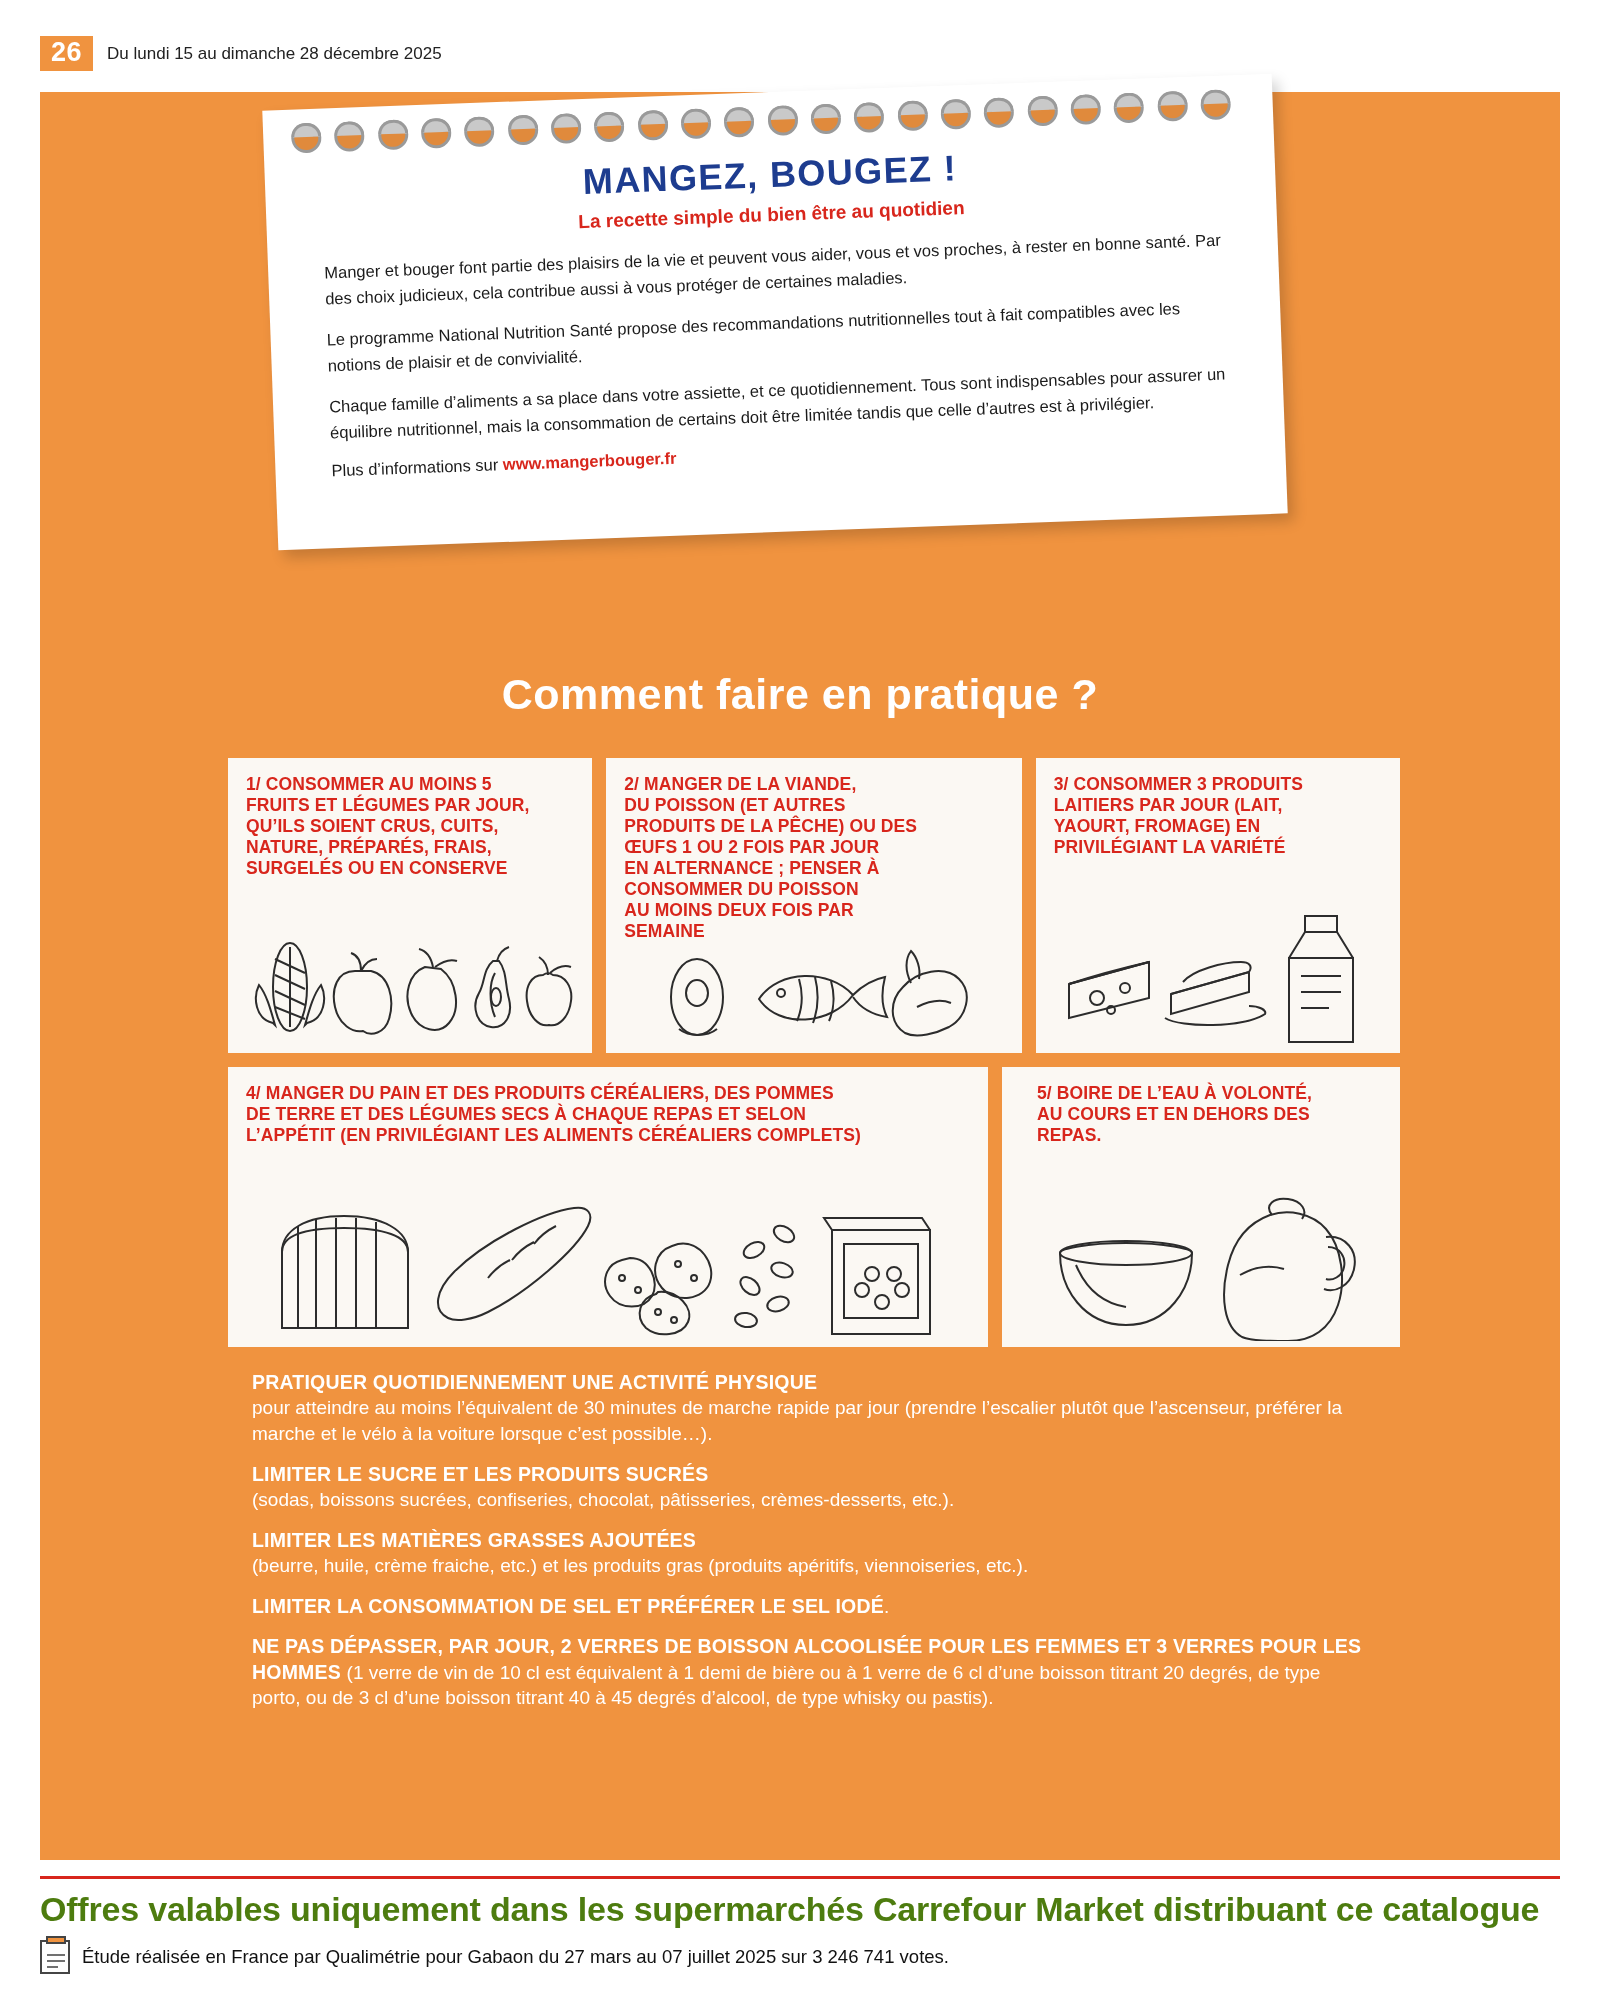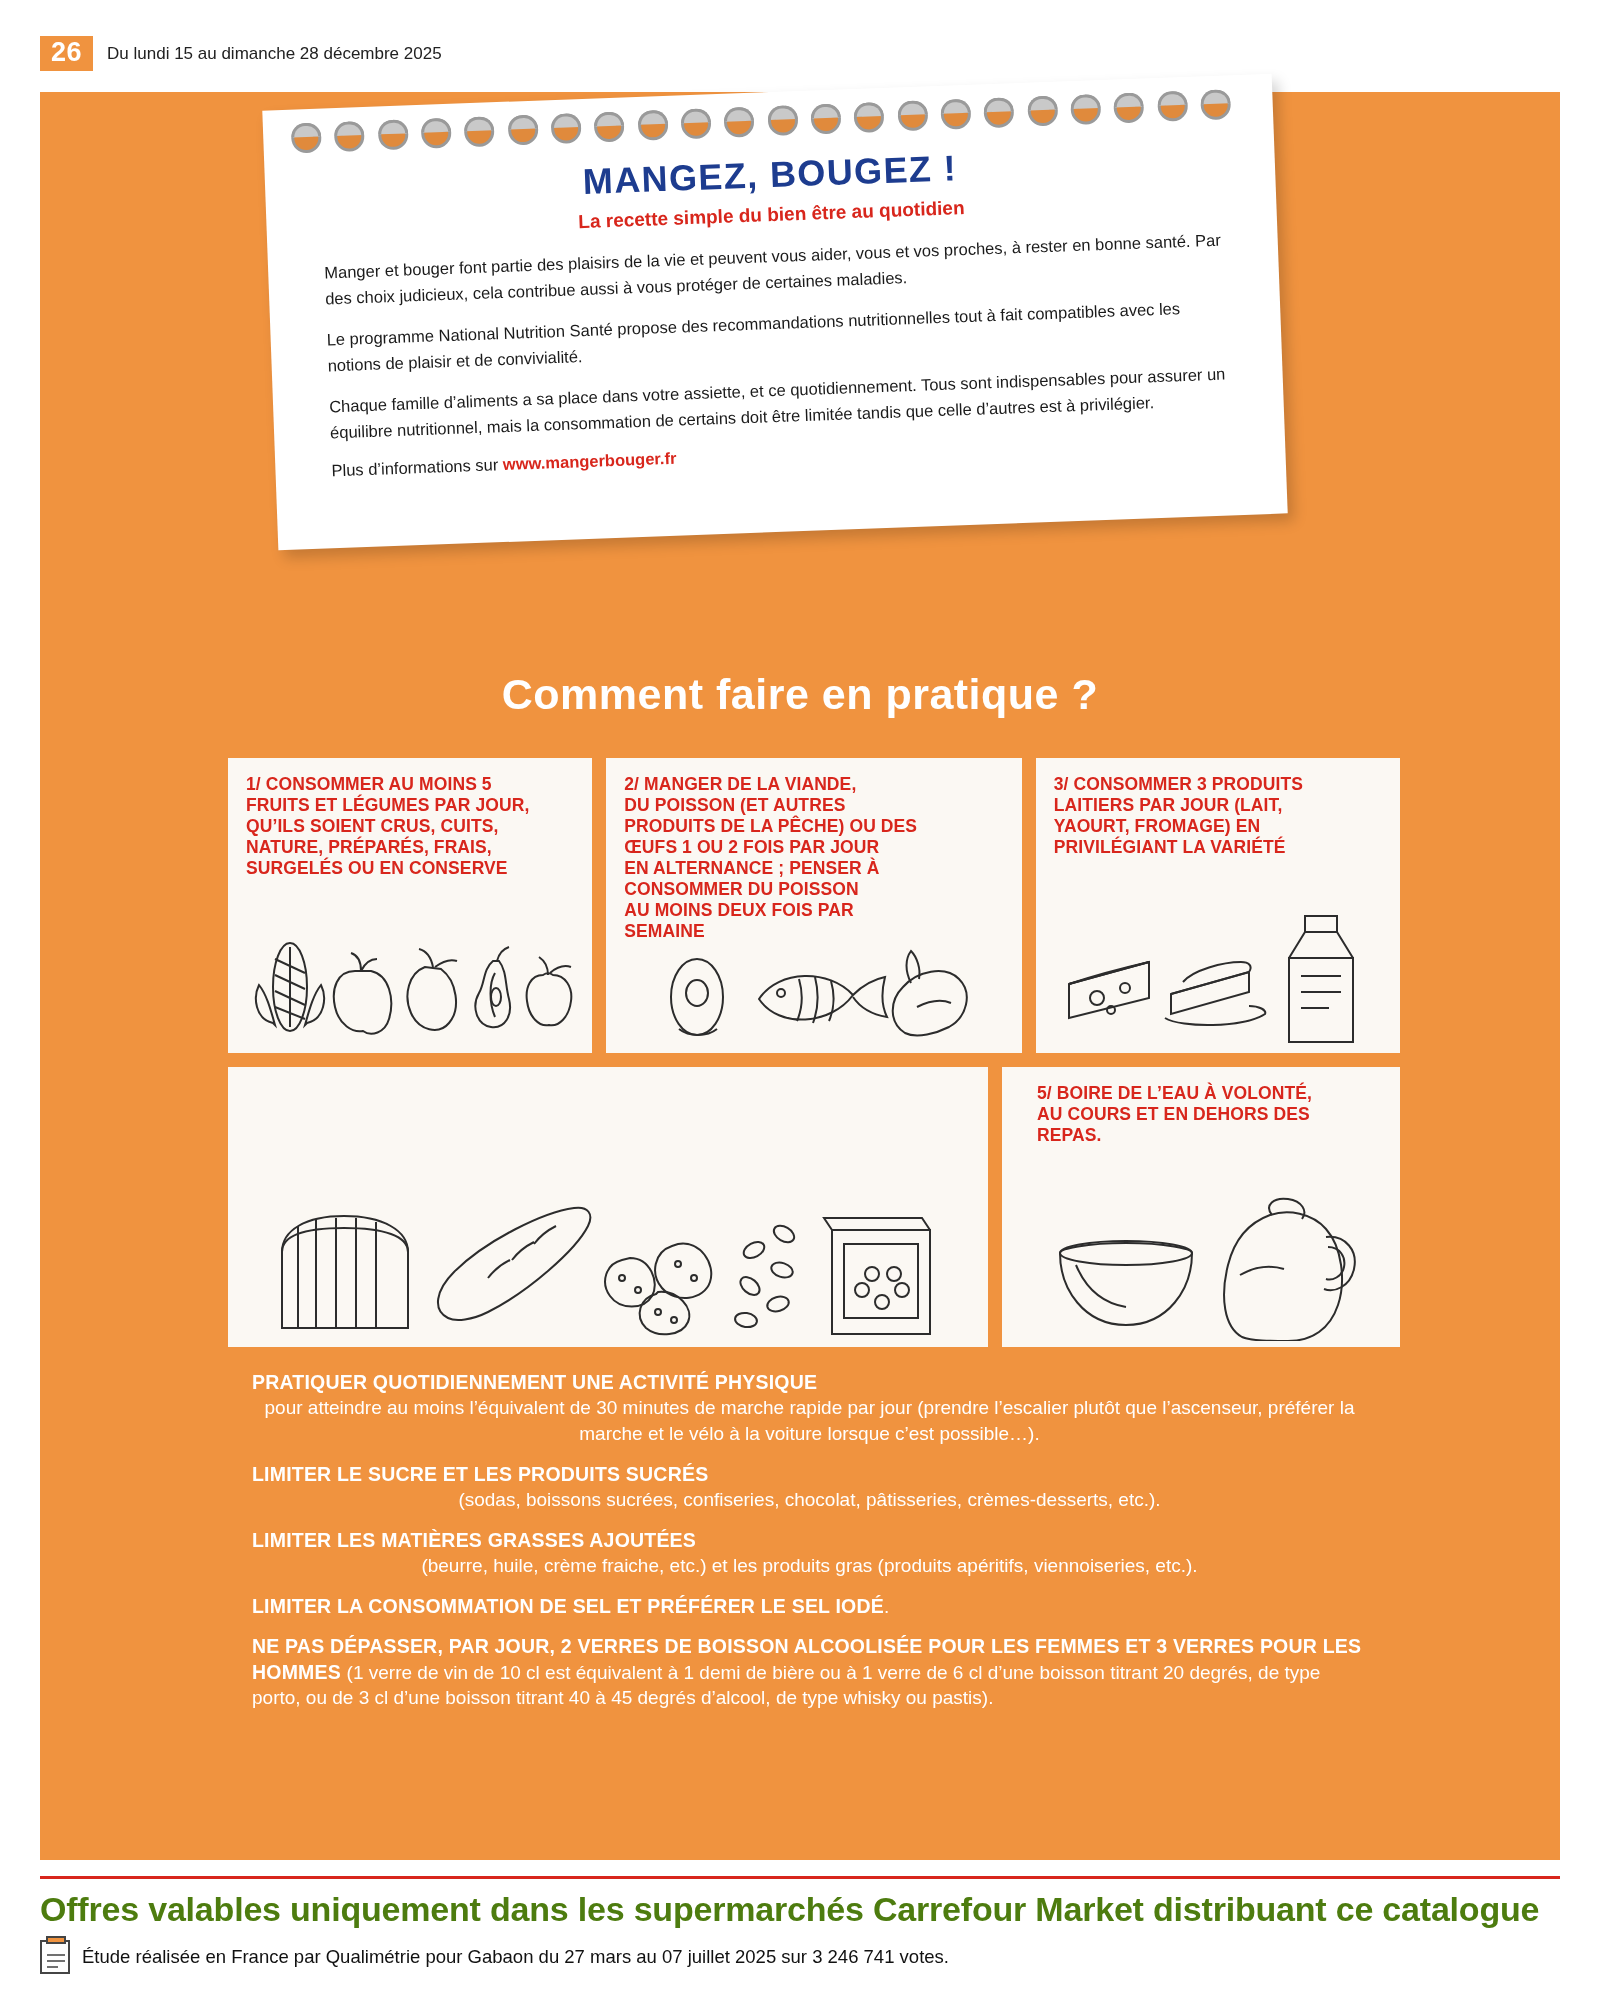--- a/index.html
+++ b/index.html
@@ -191,21 +191,20 @@
   .advice-head {
     font-size: 19.5px;
     font-weight: bold;
     letter-spacing: 0.2px;
     line-height: 1.3;
   }
   .advice-body {
     font-size: 19px;
     line-height: 1.35;
     font-weight: normal;
-    text-align: center;
   }
   .advice-inline .advice-head { display: inline; }
   .advice-inline .advice-body { display: inline; }
 
   
   .footer-rule {
     position: absolute;
     top: 1876px;
     left: 40px;
     width: 1520px;
@@ -402,20 +401,23 @@
           <path d="M248 74 L288 74 M248 90 L288 90 M248 106 L276 106"></path>
         </svg>
       </div>
     </div>
 
   </div>
 
   <div class="row">
 
     <div class="card c4">
+      <div class="card-text">4/ MANGER DU PAIN ET DES PRODUITS CÉRÉALIERS, DES POMMES
+DE TERRE ET DES LÉGUMES SECS À CHAQUE REPAS ET SELON
+L’APPÉTIT (EN PRIVILÉGIANT LES ALIMENTS CÉRÉALIERS COMPLETS)</div>
       <div class="card-art">
         <svg width="700" height="155" viewBox="0 0 700 155" fill="none" stroke="#2c2c2c" stroke-width="2">
 
           <path d="M24 142 L24 66 C24 44 48 30 86 30 C124 30 150 44 150 66 L150 142 Z"></path>
           <path d="M24 66 C24 50 46 42 86 42 C126 42 150 50 150 66"></path>
           <path d="M40 40 L40 142 M58 34 L58 142 M78 32 L78 142 M98 32 L98 142 M118 36 L118 142"></path>
 
           <path d="M190 132 C174 124 178 104 196 86 C228 54 286 26 316 22 C330 20 336 28 330 40 C318 64 270 106 230 126 C214 134 198 136 190 132 Z"></path>
           <path d="M230 92 C236 84 244 78 252 74 M254 74 C260 66 268 60 276 56 M276 58 C282 50 290 44 298 40"></path>
 

